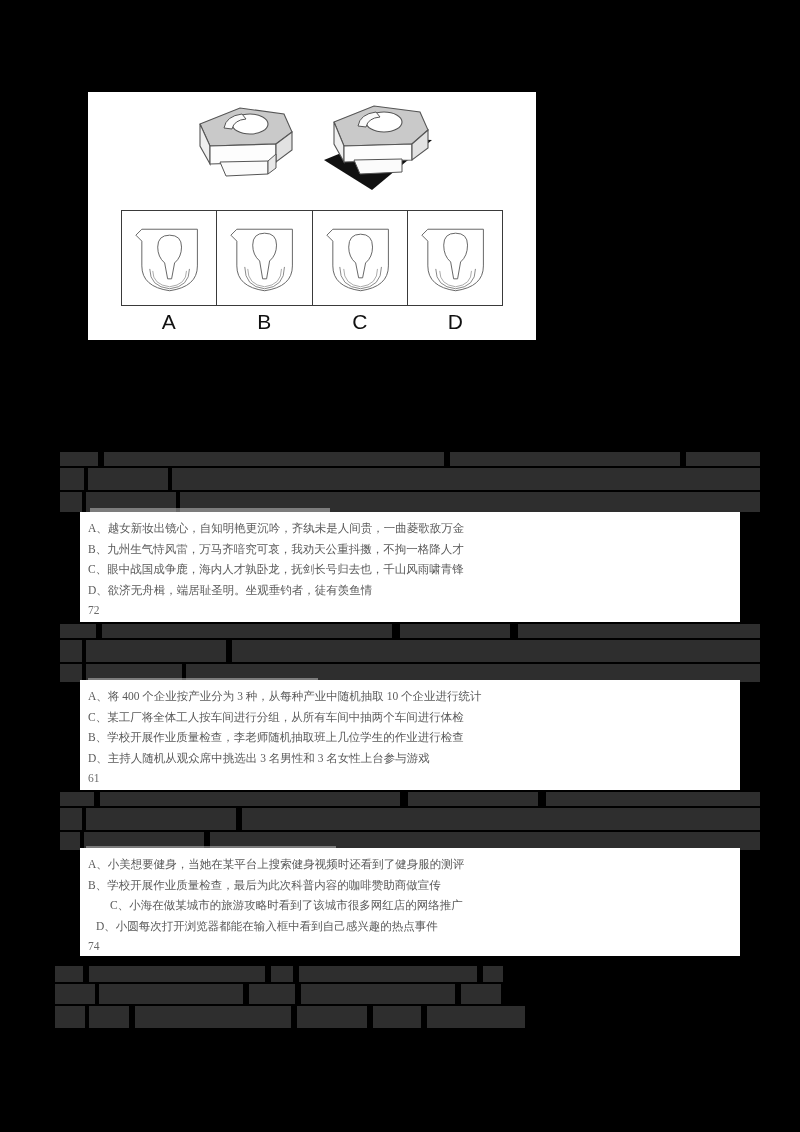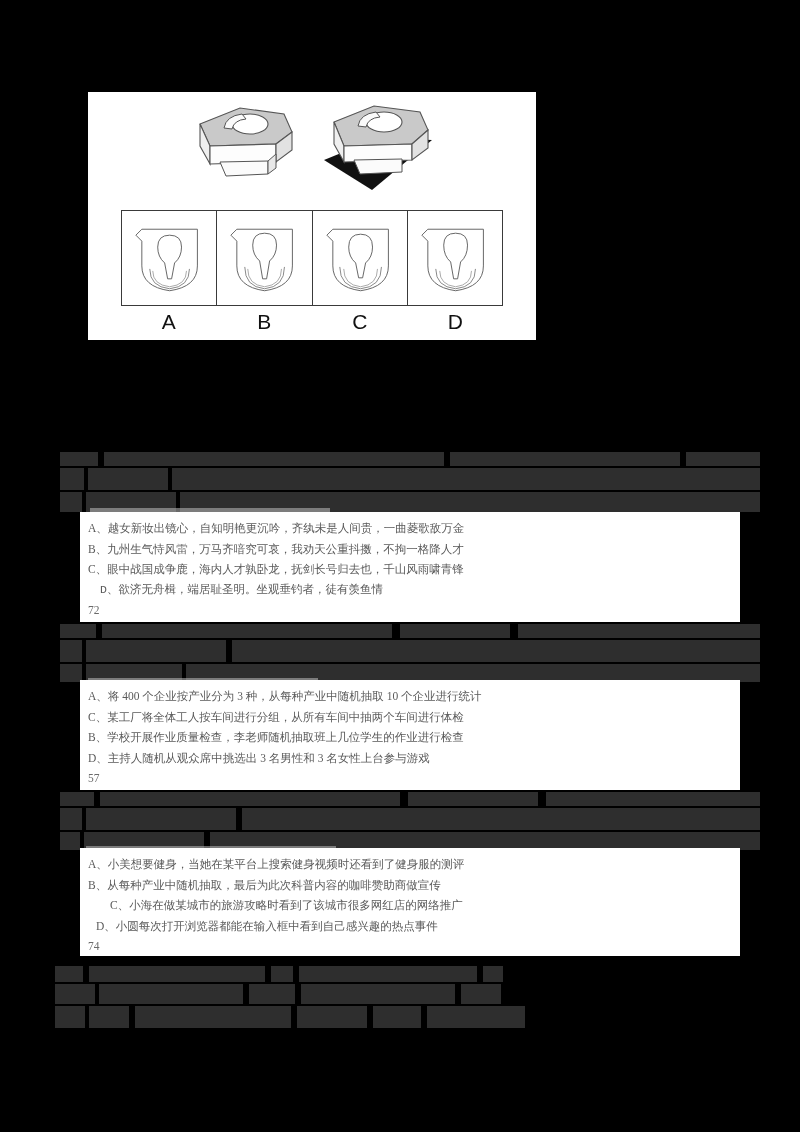--- a/index.html
+++ b/index.html
@@ -128,21 +128,21 @@
     <div class="rb" style="left:0px;top:40px;width:22px;height:20px;"></div>
     <div class="rb" style="left:26px;top:40px;width:90px;height:20px;"></div>
     <div class="rb" style="left:120px;top:40px;width:580px;height:20px;"></div>
     <div class="ghost" style="left:30px;top:56px;width:240px;height:6px;"></div>
   </div>
 
   <div class="textpanel panel" style="left:80px;top:512px;width:660px;height:110px;">
     <div class="line" style="padding-top:6px;padding-left:8px;">A、越女新妆出镜心，自知明艳更沉吟，齐纨未是人间贵，一曲菱歌敌万金</div>
     <div class="line" style="padding-left:8px;">B、九州生气恃风雷，万马齐喑究可哀，我劝天公重抖擞，不拘一格降人才</div>
     <div class="line" style="padding-left:8px;">C、眼中战国成争鹿，海内人才孰卧龙，抚剑长号归去也，千山风雨啸青锋</div>
-    <div class="line" style="padding-left:20px;font-family:Liberation Mono, monospace;">D、欲济无舟楫，端居耻圣明。坐观垂钓者，徒有羡鱼情</div>
+    <div class="line" style="padding-left:8px;">D、欲济无舟楫，端居耻圣明。坐观垂钓者，徒有羡鱼情</div>
     <div class="line num" style="padding-left:8px;">72</div>
   </div>
 
   <div class="redact-group" style="left:60px;top:624px;width:700px;height:58px;">
     <div class="rb" style="left:0px;top:0px;width:36px;height:14px;"></div>
     <div class="rb" style="left:42px;top:0px;width:290px;height:14px;"></div>
     <div class="rb" style="left:340px;top:0px;width:110px;height:14px;"></div>
     <div class="rb" style="left:458px;top:0px;width:242px;height:14px;"></div>
     <div class="rb" style="left:0px;top:16px;width:22px;height:22px;"></div>
     <div class="rb" style="left:26px;top:16px;width:140px;height:22px;"></div>
@@ -151,40 +151,40 @@
     <div class="rb" style="left:26px;top:40px;width:96px;height:18px;"></div>
     <div class="rb" style="left:126px;top:40px;width:574px;height:18px;"></div>
     <div class="ghost" style="left:28px;top:54px;width:230px;height:5px;"></div>
   </div>
 
   <div class="textpanel panel" style="left:80px;top:680px;width:660px;height:110px;">
     <div class="line" style="padding-top:6px;padding-left:8px;">A、将 400 个企业按产业分为 3 种，从每种产业中随机抽取 10 个企业进行统计</div>
     <div class="line" style="padding-left:8px;">C、某工厂将全体工人按车间进行分组，从所有车间中抽两个车间进行体检</div>
     <div class="line" style="padding-left:8px;">B、学校开展作业质量检查，李老师随机抽取班上几位学生的作业进行检查</div>
     <div class="line" style="padding-left:8px;">D、主持人随机从观众席中挑选出 3 名男性和 3 名女性上台参与游戏</div>
-    <div class="line num" style="padding-left:8px;">57</div>
+    <div class="line num" style="padding-left:8px;">61</div>
   </div>
 
   <div class="redact-group" style="left:60px;top:792px;width:700px;height:58px;">
     <div class="rb" style="left:0px;top:0px;width:34px;height:14px;"></div>
     <div class="rb" style="left:40px;top:0px;width:300px;height:14px;"></div>
     <div class="rb" style="left:348px;top:0px;width:130px;height:14px;"></div>
     <div class="rb" style="left:486px;top:0px;width:214px;height:14px;"></div>
     <div class="rb" style="left:0px;top:16px;width:22px;height:22px;"></div>
     <div class="rb" style="left:26px;top:16px;width:150px;height:22px;"></div>
     <div class="rb" style="left:182px;top:16px;width:518px;height:22px;"></div>
     <div class="rb" style="left:0px;top:40px;width:20px;height:18px;"></div>
     <div class="rb" style="left:24px;top:40px;width:120px;height:18px;"></div>
     <div class="rb" style="left:150px;top:40px;width:550px;height:18px;"></div>
     <div class="ghost" style="left:26px;top:54px;width:250px;height:5px;"></div>
   </div>
 
   <div class="textpanel panel" style="left:80px;top:848px;width:660px;height:108px;">
     <div class="line" style="padding-top:6px;padding-left:8px;">A、小美想要健身，当她在某平台上搜索健身视频时还看到了健身服的测评</div>
-    <div class="line" style="padding-left:8px;">B、从每种产业中随机抽取，最后为此次科普内容的咖啡赞助商做宣传</div>
+    <div class="line" style="padding-left:8px;">B、学校开展作业质量检查，最后为此次科普内容的咖啡赞助商做宣传</div>
     <div class="line" style="">C、小海在做某城市的旅游攻略时看到了该城市很多网红店的网络推广</div>
     <div class="line" style="padding-left:16px;">D、小圆每次打开浏览器都能在输入框中看到自己感兴趣的热点事件</div>
     <div class="line num" style="padding-left:8px;">74</div>
   </div>
 
   <div class="redact-group" style="left:55px;top:966px;width:470px;height:64px;">
     <div class="rb" style="left:0px;top:0px;width:28px;height:16px;"></div>
     <div class="rb" style="left:34px;top:0px;width:176px;height:16px;"></div>
     <div class="rb" style="left:216px;top:0px;width:22px;height:16px;"></div>
     <div class="rb" style="left:244px;top:0px;width:178px;height:16px;"></div>

